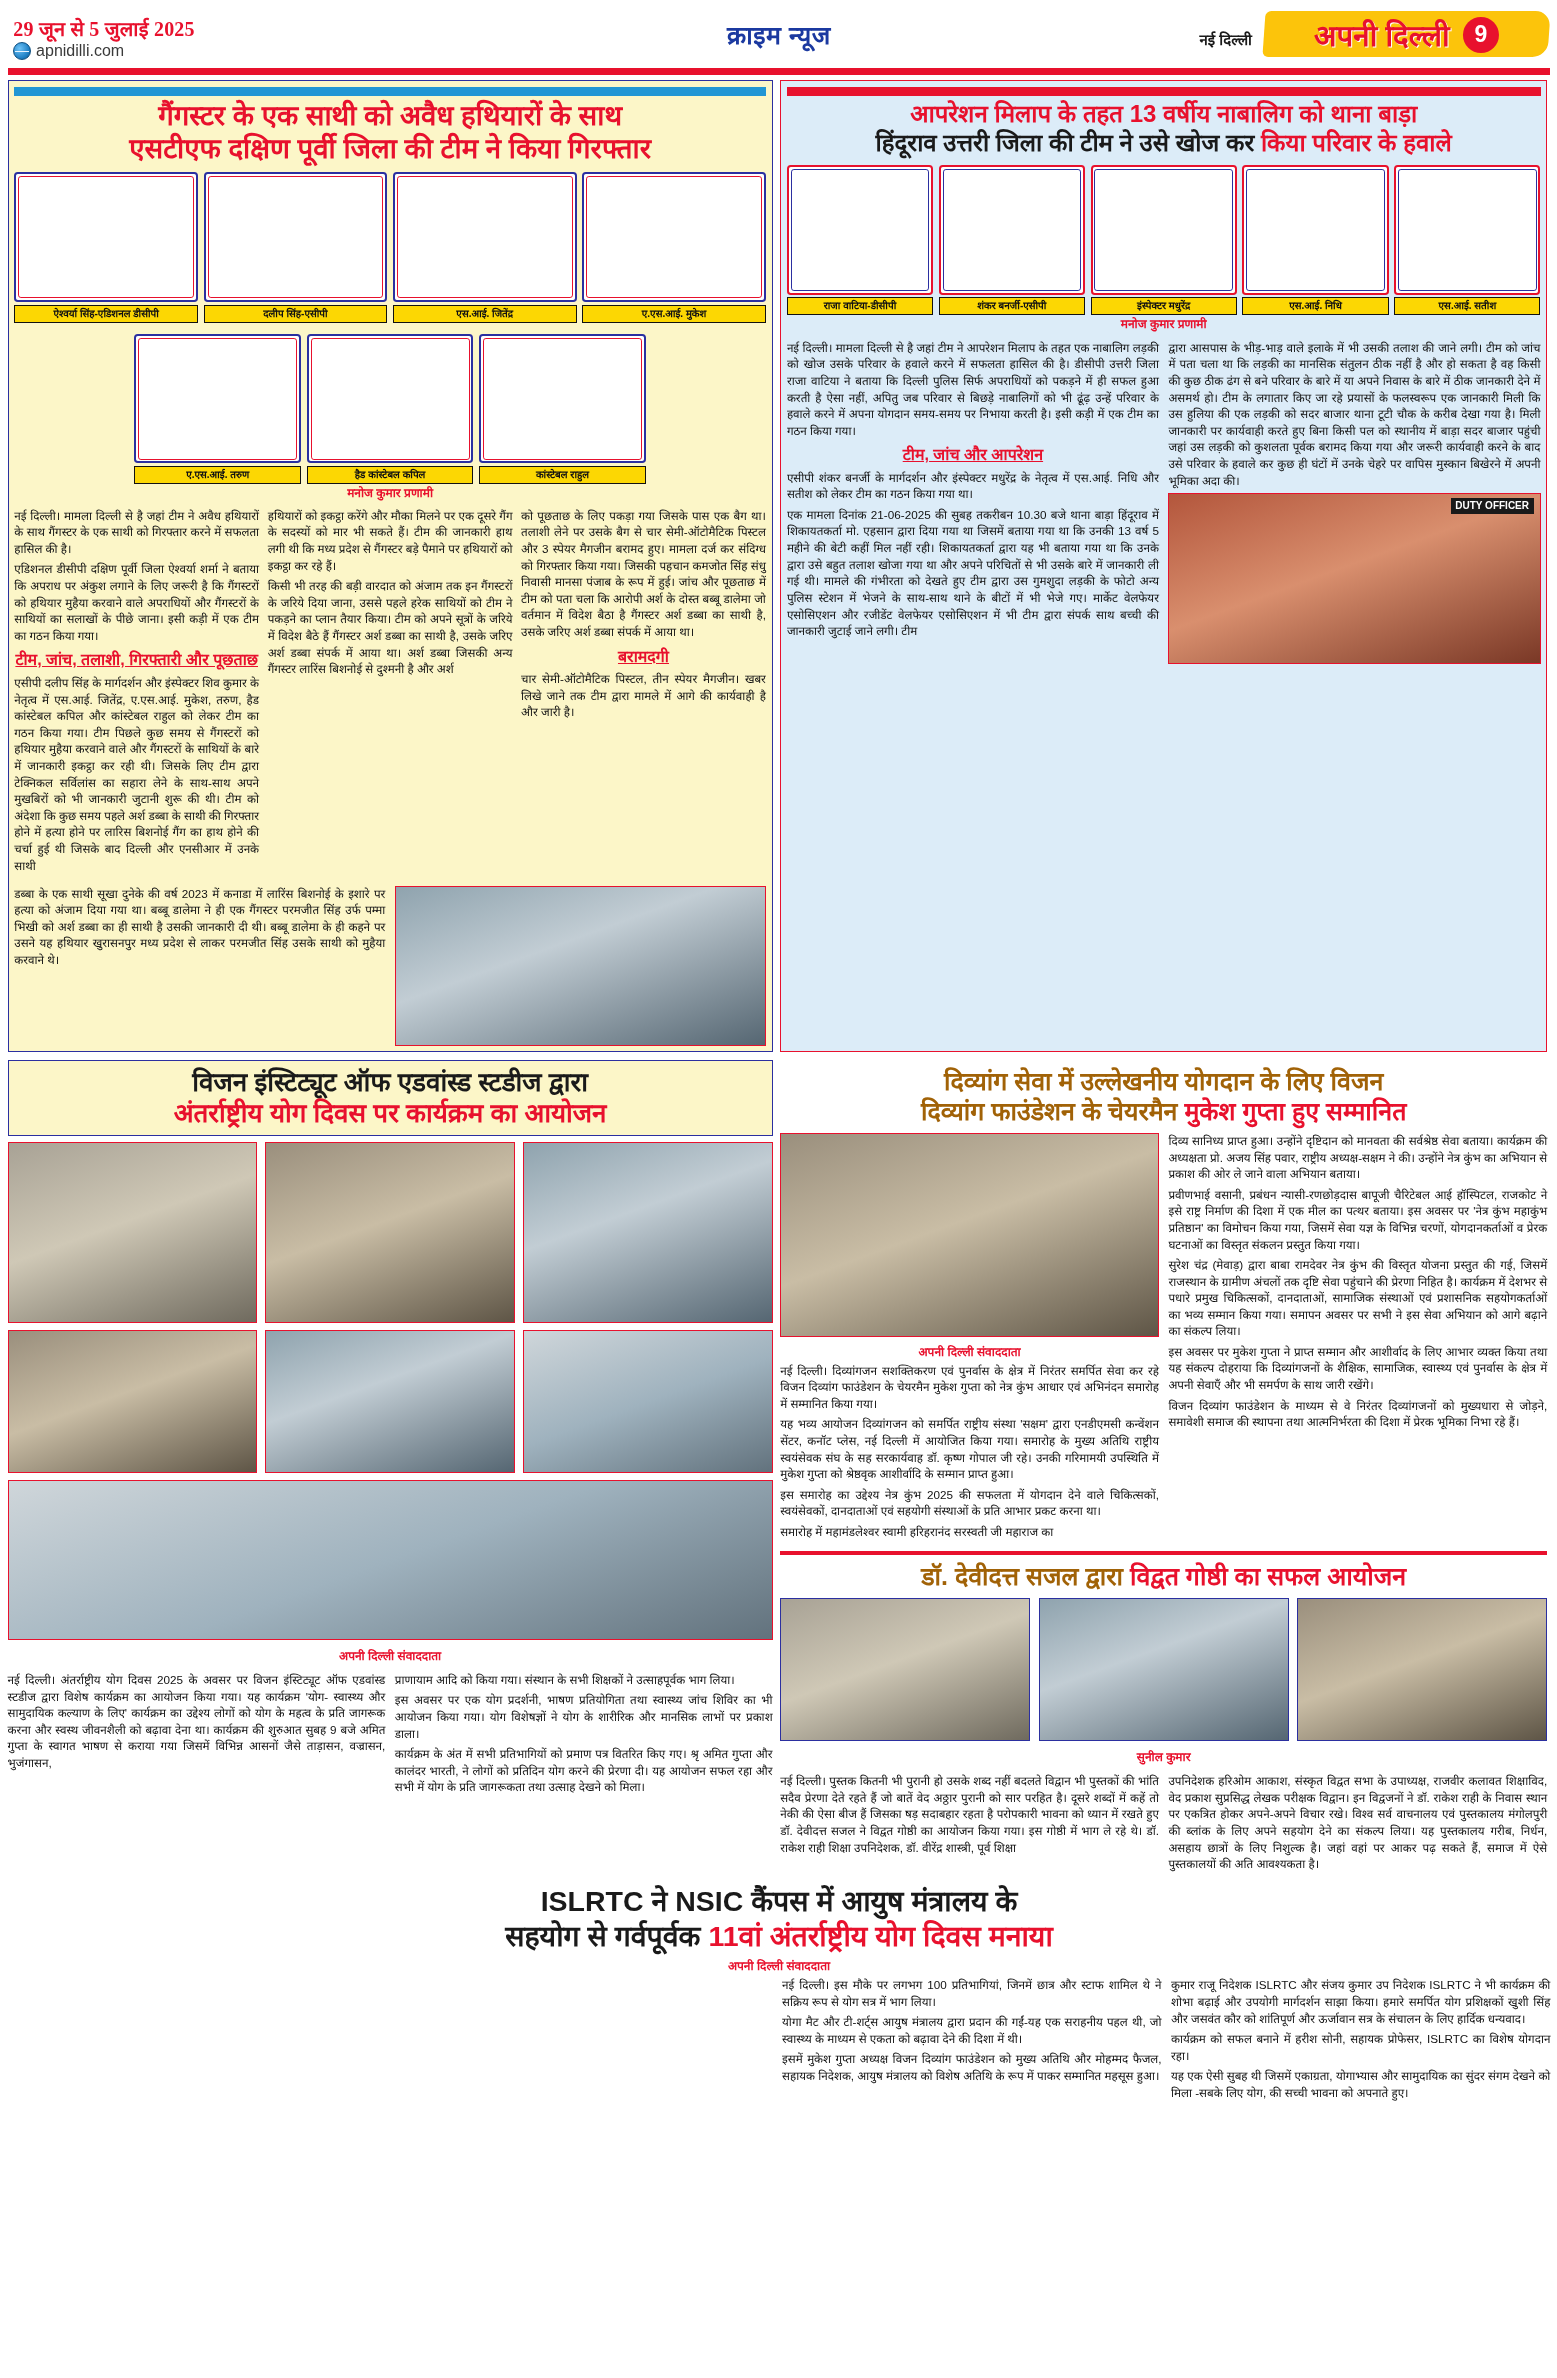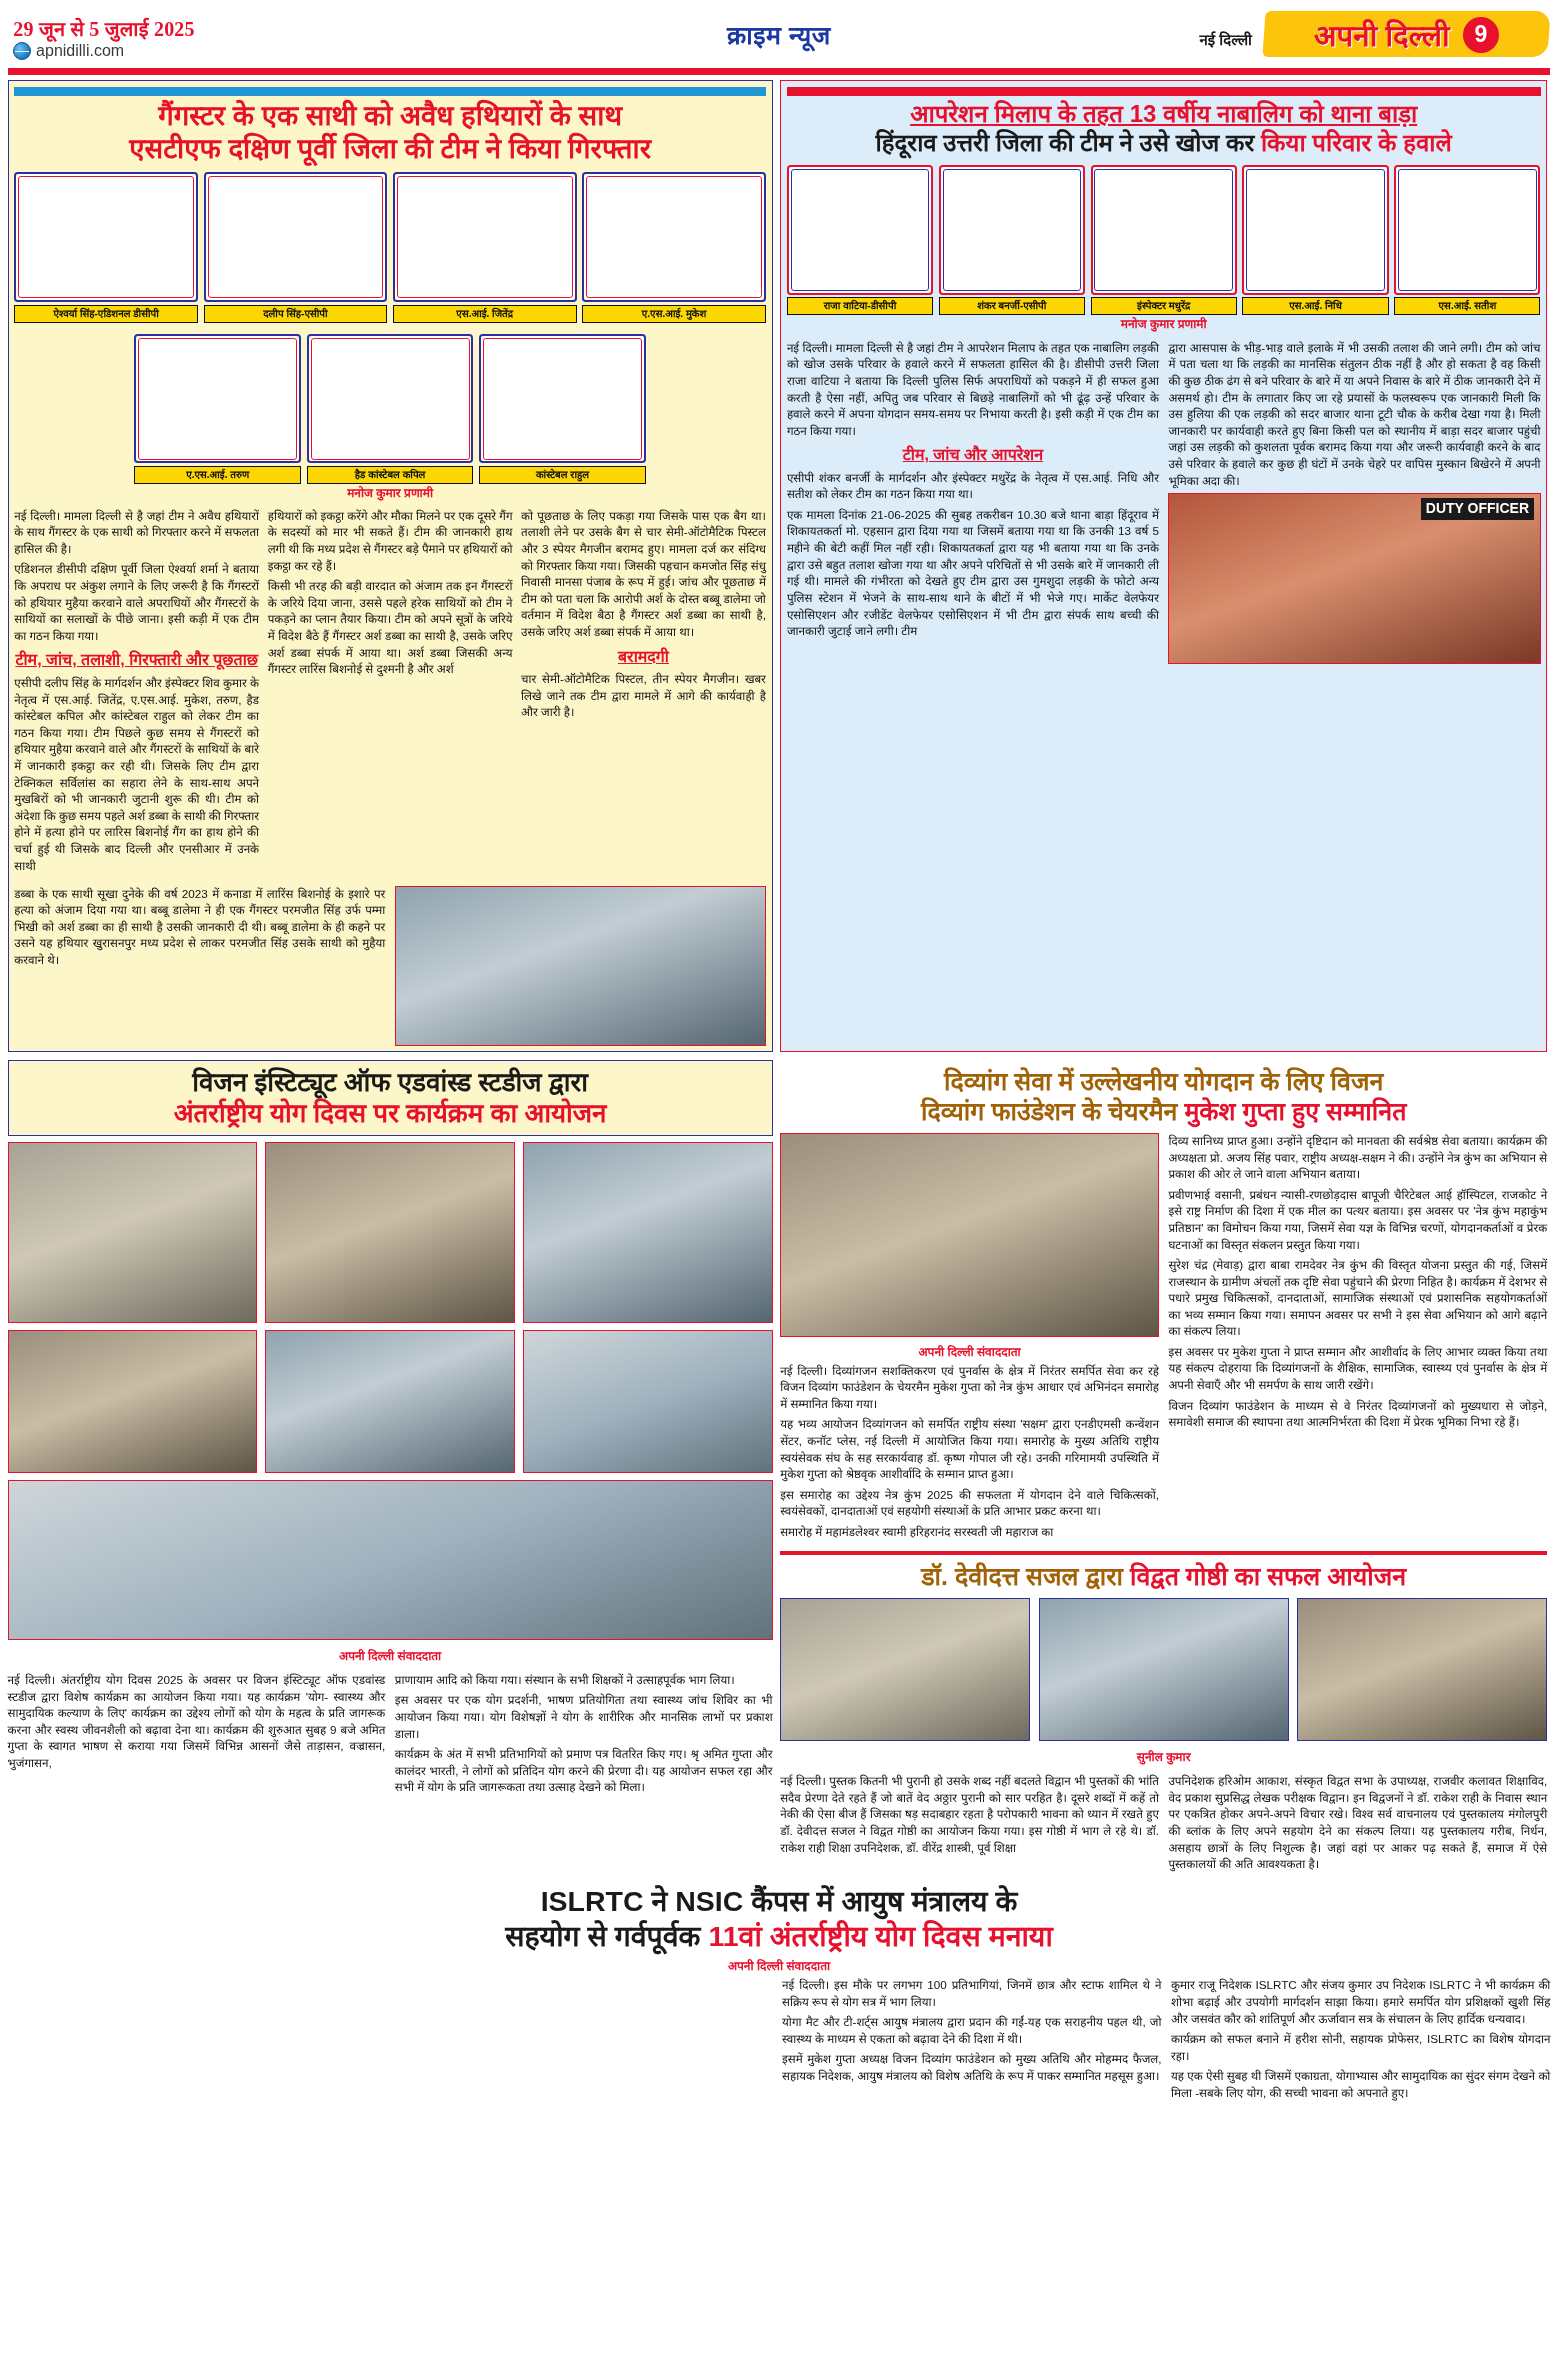--- a/index.html
+++ b/index.html
@@ -86,21 +86,21 @@
     text-align: center; font-size: 10px; font-weight: bold; color: #111;
     padding: 1.9px 1px; line-height: 1.2;
   }
   .photo-row-2 { display: flex; gap: 5.7px; justify-content: center; margin-top: 11px; padding: 0 120px; }
 
   .story-b { width: 767px; border: 1.9px solid #e8112d; background: #dcecf8; padding: 5.7px; }
   .hl-bar-red { height: 8.6px; background: #e8112d; margin-bottom: 4.8px; }
   .hl-b {
     text-align: center; font-weight: bold; font-size: 24px; line-height: 1.2; margin-bottom: 6.7px;
   }
-  .hl-b .l1 { color: #e8112d; text-decoration: underline; }
+  .hl-b .l1 { color: #e8112d; }
   .hl-b .l2a { color: #1a1a1a; }
   .hl-b .l2b { color: #e8112d; }
   .pframe-b { border: 2.9px solid #e8112d; background: #fff; padding: 1.9px; border-radius: 3.8px; }
   .pframe-b-in { border: 1.9px solid #2b2fa0; border-radius: 2.9px; overflow: hidden; height: 122px; }
 
   .cols2 { display: flex; gap: 9.5px; margin-top: 7.6px; }
   .cols2 > div { flex: 1; }
   .cols3 { display: flex; gap: 8.6px; margin-top: 6.7px; }
   .cols3 > div { flex: 1; }
 
@@ -370,21 +370,21 @@
         <div class="body-col">
           <p>नई दिल्ली। मामला दिल्ली से है जहां टीम ने आपरेशन मिलाप के तहत एक नाबालिग लड़की को खोज उसके परिवार के हवाले करने में सफलता हासिल की है। डीसीपी उत्तरी जिला राजा वाटिया ने बताया कि दिल्ली पुलिस सिर्फ अपराधियों को पकड़ने में ही सफल हुआ करती है ऐसा नहीं, अपितु जब परिवार से बिछड़े नाबालिगों को भी ढूंढ़ उन्हें परिवार के हवाले करने में अपना योगदान समय-समय पर निभाया करती है। इसी कड़ी में एक टीम का गठन किया गया।</p>
           <div class="subhead-c">टीम, जांच और आपरेशन</div>
           <p>एसीपी शंकर बनर्जी के मार्गदर्शन और इंस्पेक्टर मधुरेंद्र के नेतृत्व में एस.आई. निधि और सतीश को लेकर टीम का गठन किया गया था।</p>
           <p>एक मामला दिनांक 21-06-2025 की सुबह तकरीबन 10.30 बजे थाना बाड़ा हिंदूराव में शिकायतकर्ता मो. एहसान द्वारा दिया गया था जिसमें बताया गया था कि उनकी 13 वर्ष 5 महीने की बेटी कहीं मिल नहीं रही। शिकायतकर्ता द्वारा यह भी बताया गया था कि उनके द्वारा उसे बहुत तलाश खोजा गया था और अपने परिचितों से भी उसके बारे में जानकारी ली गई थी। मामले की गंभीरता को देखते हुए टीम द्वारा उस गुमशुदा लड़की के फोटो अन्य पुलिस स्टेशन में भेजने के साथ-साथ थाने के बीटों में भी भेजे गए। मार्केट वेलफेयर एसोसिएशन और रजीडेंट वेलफेयर एसोसिएशन में भी टीम द्वारा संपर्क साथ बच्ची की जानकारी जुटाई जाने लगी। टीम</p>
         </div>
         <div class="body-col">
           <p>द्वारा आसपास के भीड़-भाड़ वाले इलाके में भी उसकी तलाश की जाने लगी। टीम को जांच में पता चला था कि लड़की का मानसिक संतुलन ठीक नहीं है और हो सकता है वह किसी की कुछ ठीक ढंग से बने परिवार के बारे में या अपने निवास के बारे में ठीक जानकारी देने में असमर्थ हो। टीम के लगातार किए जा रहे प्रयासों के फलस्वरूप एक जानकारी मिली कि उस हुलिया की एक लड़की को सदर बाजार थाना टूटी चौक के करीब देखा गया है। मिली जानकारी पर कार्यवाही करते हुए बिना किसी पल को स्थानीय में बाड़ा सदर बाजार पहुंची जहां उस लड़की को कुशलता पूर्वक बरामद किया गया और जरूरी कार्यवाही करने के बाद उसे परिवार के हवाले कर कुछ ही घंटों में उनके चेहरे पर वापिस मुस्कान बिखेरने में अपनी भूमिका अदा की।</p>
           <div class="inline-photo" style="height:171px;margin-top:3.8px;position:relative">
             <div class="ph ph-ban" style="height:100%"></div>
-            <div style="position:absolute;top:3.8px;right:5.7px;background:#1a1a1a;color:#fff;font-size:14px;font-weight:bold;padding:1px 4.8px">DUTY OFFICER</div>
+            <div style="position:absolute;top:3.8px;right:5.7px;background:#1a1a1a;color:#fff;font-size:10px;font-weight:bold;padding:1px 4.8px">DUTY OFFICER</div>
           </div>
         </div>
       </div>
     </div>
   </div>
 
   <div class="mid-wrap">
 
     <div class="left-block">
       <div class="sec-box">

